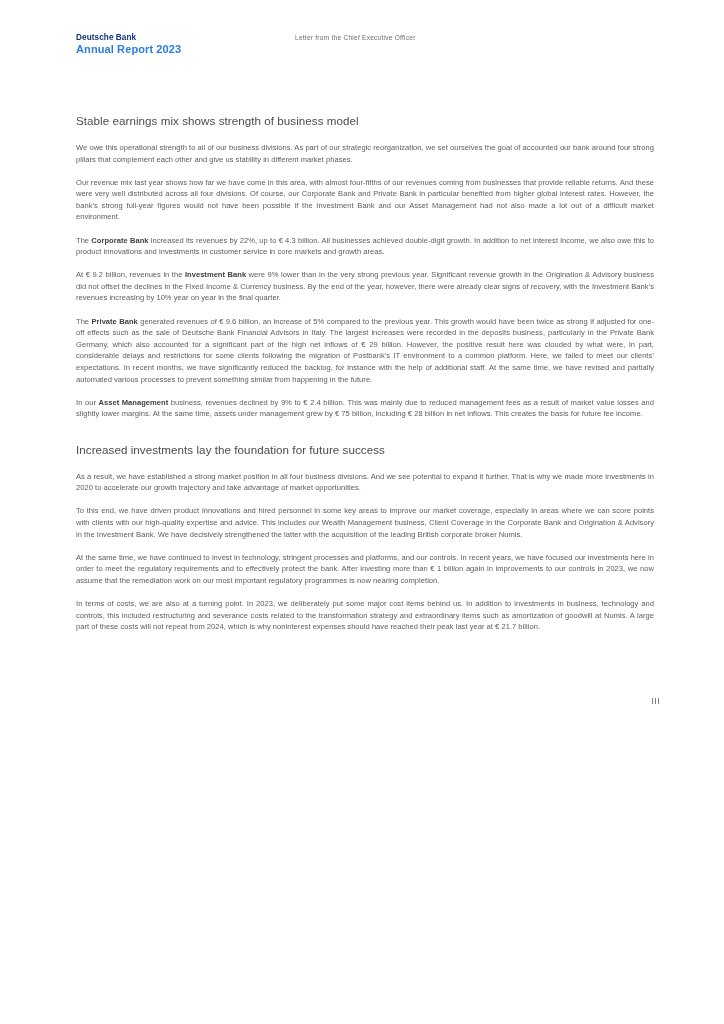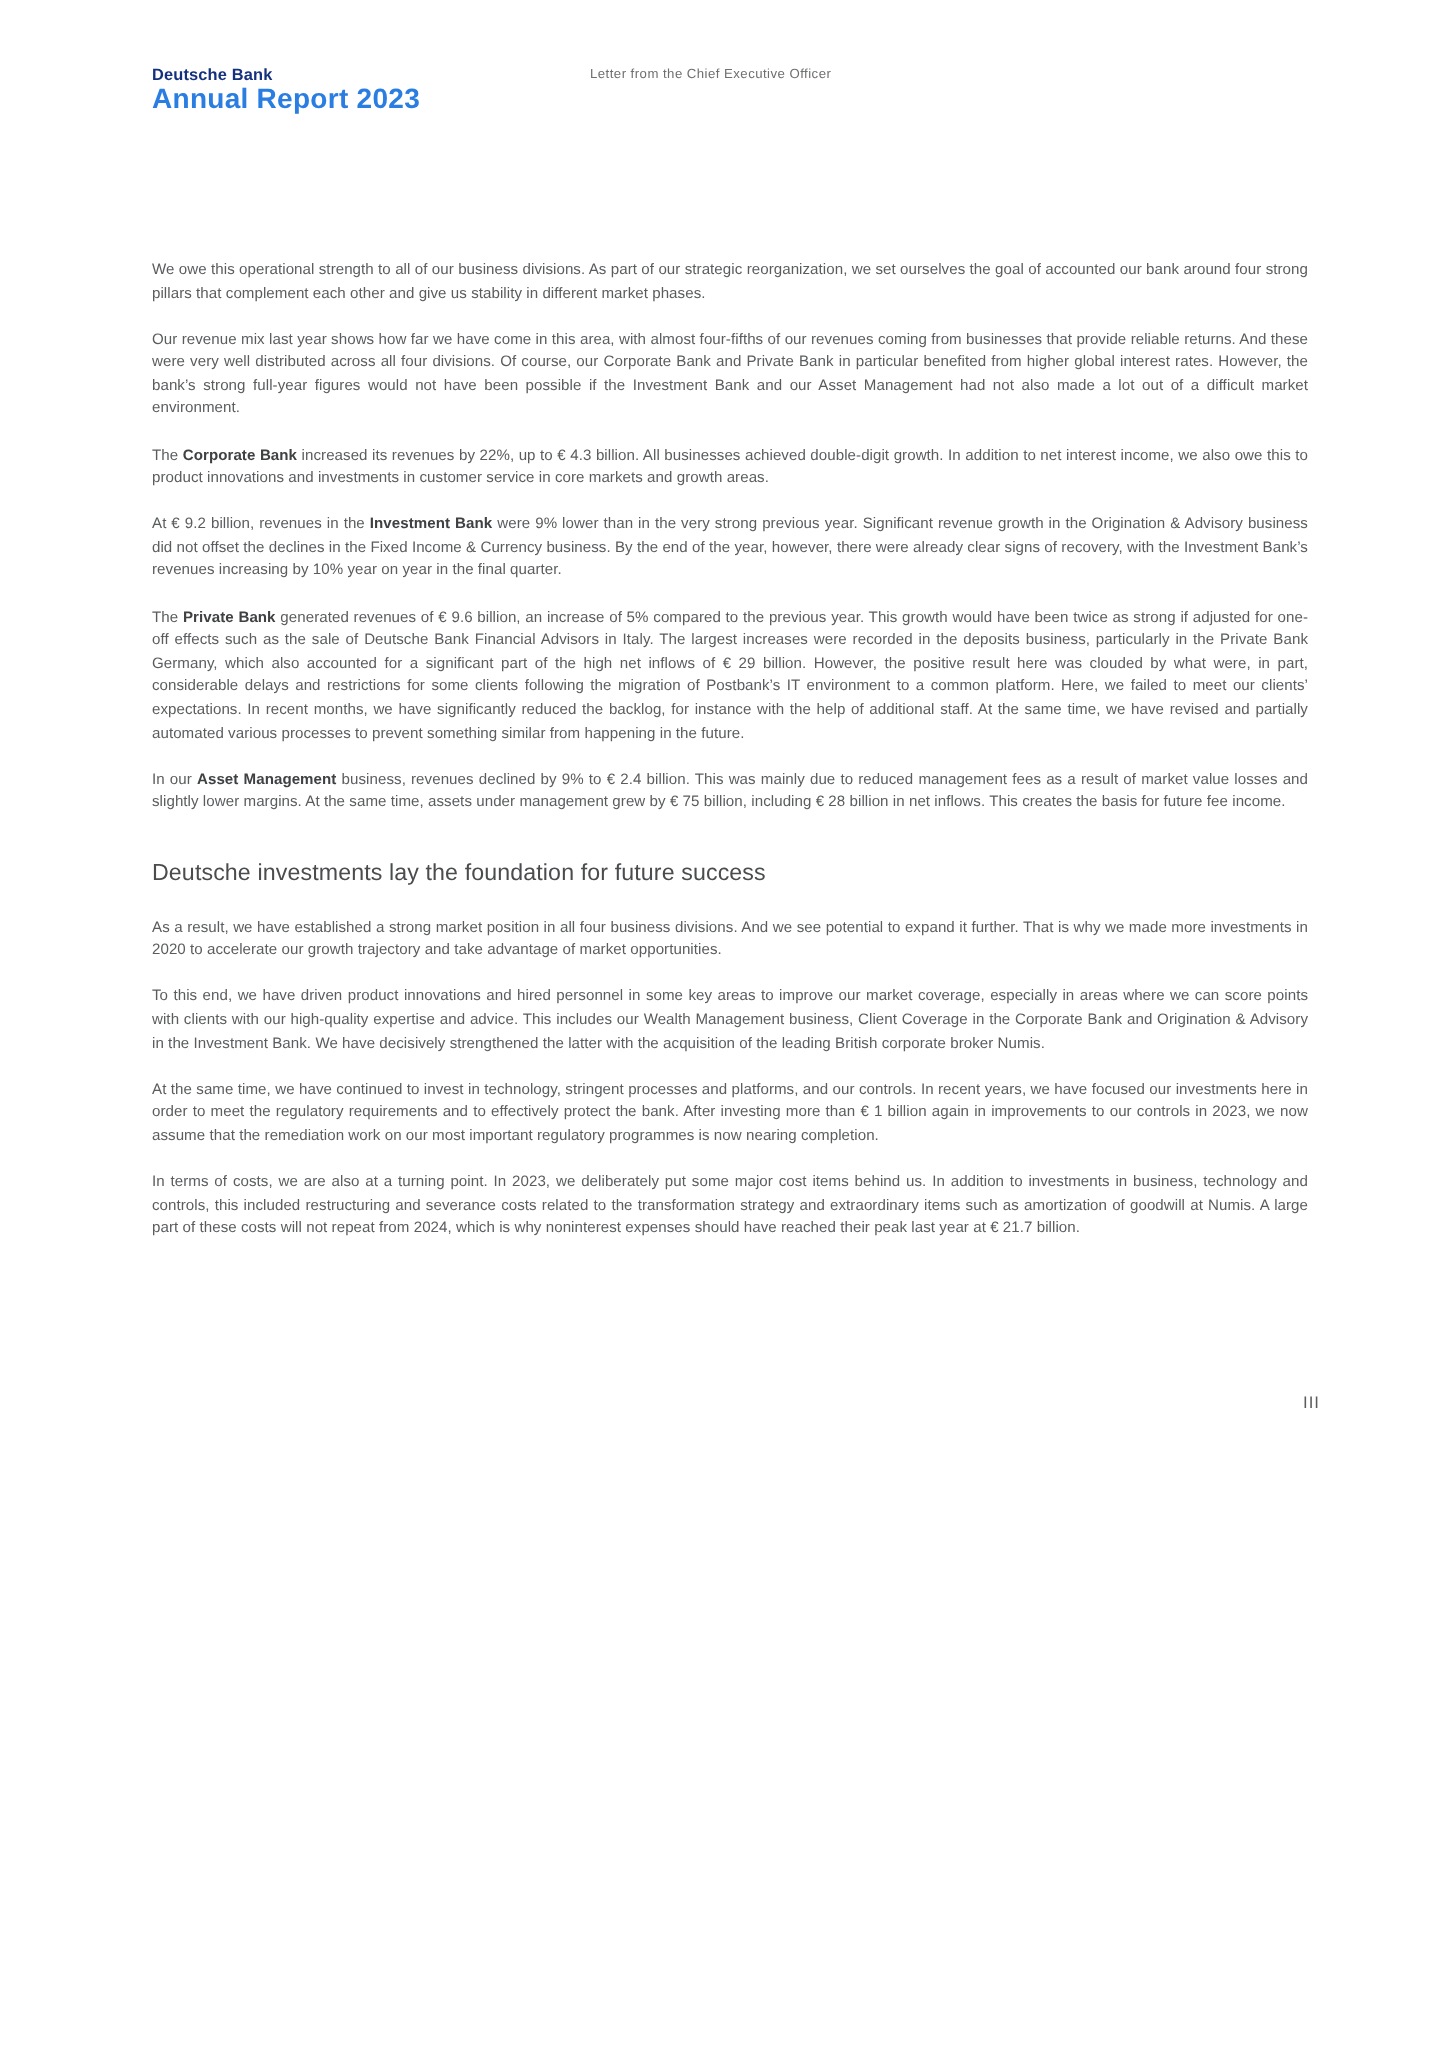--- a/index.html
+++ b/index.html
@@ -35,21 +35,21 @@
     line-height: 10.5px;
   }
   .brand-line1 {
     font-size: 8.2px;
     font-weight: bold;
     color: #14317d;
     letter-spacing: 0.01em;
     display: block;
   }
   .brand-line2 {
-    font-size: 14px;
+    font-size: 11px;
     font-weight: bold;
     color: #2a7de1;
     letter-spacing: 0.01em;
     display: block;
   }
   .header-chapter {
     position: absolute;
     left: 295px;
     top: 1px;
     font-size: 6.6px;
@@ -117,30 +117,31 @@
   <div class="running-header">
     <div class="brand-block">
       <span class="brand-line1">Deutsche Bank</span>
       <span class="brand-line2">Annual Report 2023</span>
     </div>
     <div class="header-chapter">Letter from the Chief Executive Officer</div>
   </div>
 
   <div class="content">
 
+    <h2 class="section-heading">Stable earnings mix shows strength of business model</h2>
     <div class="heading-gap">
       <p class="para"><span>We owe this operational strength to all of our business divisions. As part of our strategic reorganization, we set ourselves the goal of accounted our bank around four strong pillars that complement each other and give us stability in different market phases.</span></p>
       <p class="para"><span>Our revenue mix last year shows how far we have come in this area, with almost four-fifths of our revenues coming from businesses that provide reliable returns. And these were very well distributed across all four divisions. Of course, our Corporate Bank and Private Bank in particular benefited from higher global interest rates. However, the bank’s strong full-year figures would not have been possible if the Investment Bank and our Asset Management had not also made a lot out of a difficult market environment.</span></p>
       <p class="para"><span>The </span><b class="strong">Corporate Bank</b><span> increased its revenues by 22%, up to € 4.3 billion. All businesses achieved double-digit growth. In addition to net interest income, we also owe this to product innovations and investments in customer service in core markets and growth areas.</span></p>
       <p class="para"><span>At € 9.2 billion, revenues in the </span><b class="strong">Investment Bank</b><span> were 9% lower than in the very strong previous year. Significant revenue growth in the Origination &amp; Advisory business did not offset the declines in the Fixed Income &amp; Currency business. By the end of the year, however, there were already clear signs of recovery, with the Investment Bank’s revenues increasing by 10% year on year in the final quarter.</span></p>
       <p class="para"><span>The </span><b class="strong">Private Bank</b><span> generated revenues of € 9.6 billion, an increase of 5% compared to the previous year. This growth would have been twice as strong if adjusted for one-off effects such as the sale of Deutsche Bank Financial Advisors in Italy. The largest increases were recorded in the deposits business, particularly in the Private Bank Germany, which also accounted for a significant part of the high net inflows of € 29 billion. However, the positive result here was clouded by what were, in part, considerable delays and restrictions for some clients following the migration of Postbank’s IT environment to a common platform. Here, we failed to meet our clients’ expectations. In recent months, we have significantly reduced the backlog, for instance with the help of additional staff. At the same time, we have revised and partially automated various processes to prevent something similar from happening in the future.</span></p>
       <p class="para"><span>In our </span><b class="strong">Asset Management</b><span> business, revenues declined by 9% to € 2.4 billion. This was mainly due to reduced management fees as a result of market value losses and slightly lower margins. At the same time, assets under management grew by € 75 billion, including € 28 billion in net inflows. This creates the basis for future fee income.</span></p>
     </div>
 
-    <h2 class="section-heading spaced-top">Deutsche investments lay the foundation for future success</h2>
+    <h2 class="section-heading spaced-top">Increased investments lay the foundation for future success</h2>
     <div class="heading-gap">
       <p class="para"><span>As a result, we have established a strong market position in all four business divisions. And we see potential to expand it further. That is why we made more investments in 2020 to accelerate our growth trajectory and take advantage of market opportunities.</span></p>
       <p class="para"><span>To this end, we have driven product innovations and hired personnel in some key areas to improve our market coverage, especially in areas where we can score points with clients with our high-quality expertise and advice. This includes our Wealth Management business, Client Coverage in the Corporate Bank and Origination &amp; Advisory in the Investment Bank. We have decisively strengthened the latter with the acquisition of the leading British corporate broker Numis.</span></p>
       <p class="para"><span>At the same time, we have continued to invest in technology, stringent processes and platforms, and our controls. In recent years, we have focused our investments here in order to meet the regulatory requirements and to effectively protect the bank. After investing more than € 1 billion again in improvements to our controls in 2023, we now assume that the remediation work on our most important regulatory programmes is now nearing completion.</span></p>
       <p class="para"><span>In terms of costs, we are also at a turning point. In 2023, we deliberately put some major cost items behind us. In addition to investments in business, technology and controls, this included restructuring and severance costs related to the transformation strategy and extraordinary items such as amortization of goodwill at Numis. A large part of these costs will not repeat from 2024, which is why noninterest expenses should have reached their peak last year at € 21.7 billion.</span></p>
     </div>
   </div>
 
   <div class="page-number">III</div>
 

